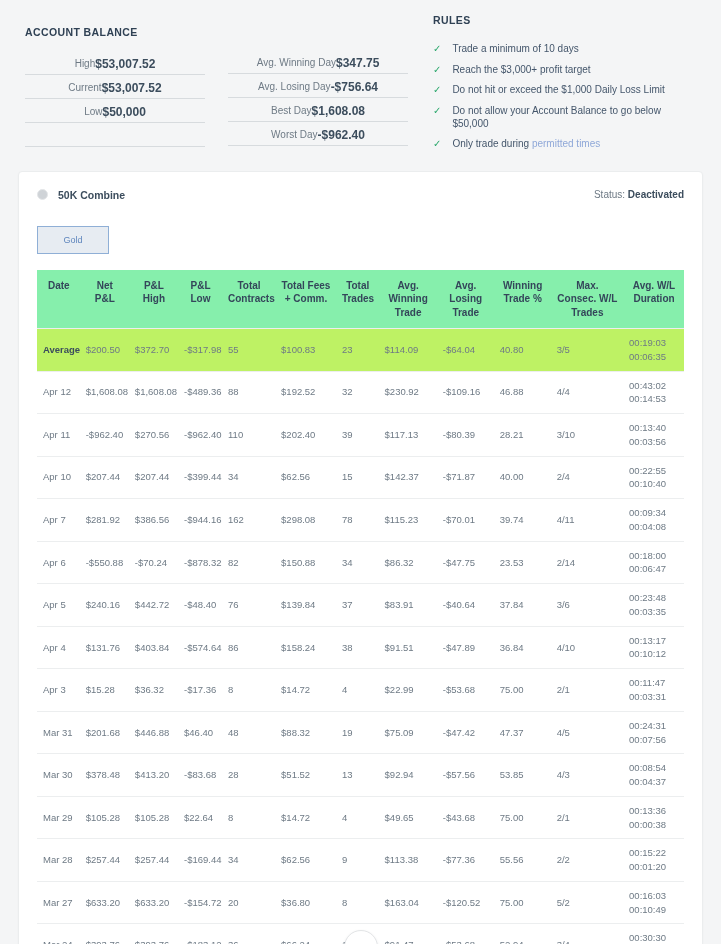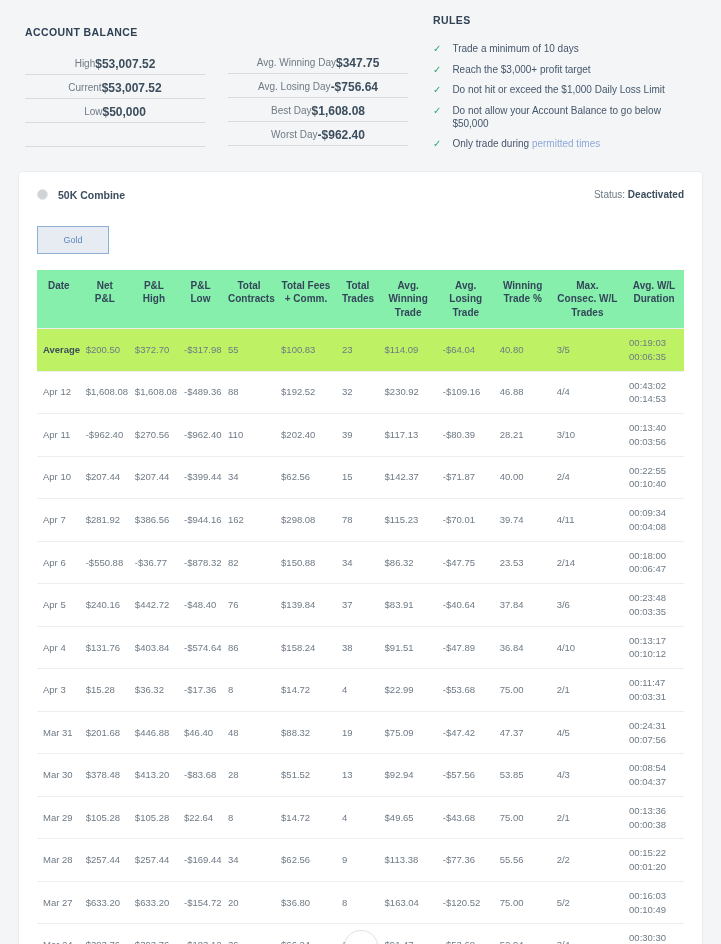--- a/index.html
+++ b/index.html
@@ -295,21 +295,21 @@
             <td>39.74</td>
             <td>4/11</td>
             <td>
               <div>00:09:34</div>
               <div>00:04:08</div>
             </td>
           </tr>
           <tr>
             <td>Apr 6</td>
             <td>-$550.88</td>
-            <td>-$36.77</td>
+            <td>-$70.24</td>
             <td>-$878.32</td>
             <td>82</td>
             <td>$150.88</td>
             <td>34</td>
             <td>$86.32</td>
             <td>-$47.75</td>
             <td>23.53</td>
             <td>2/14</td>
             <td>
               <div>00:18:00</div>

